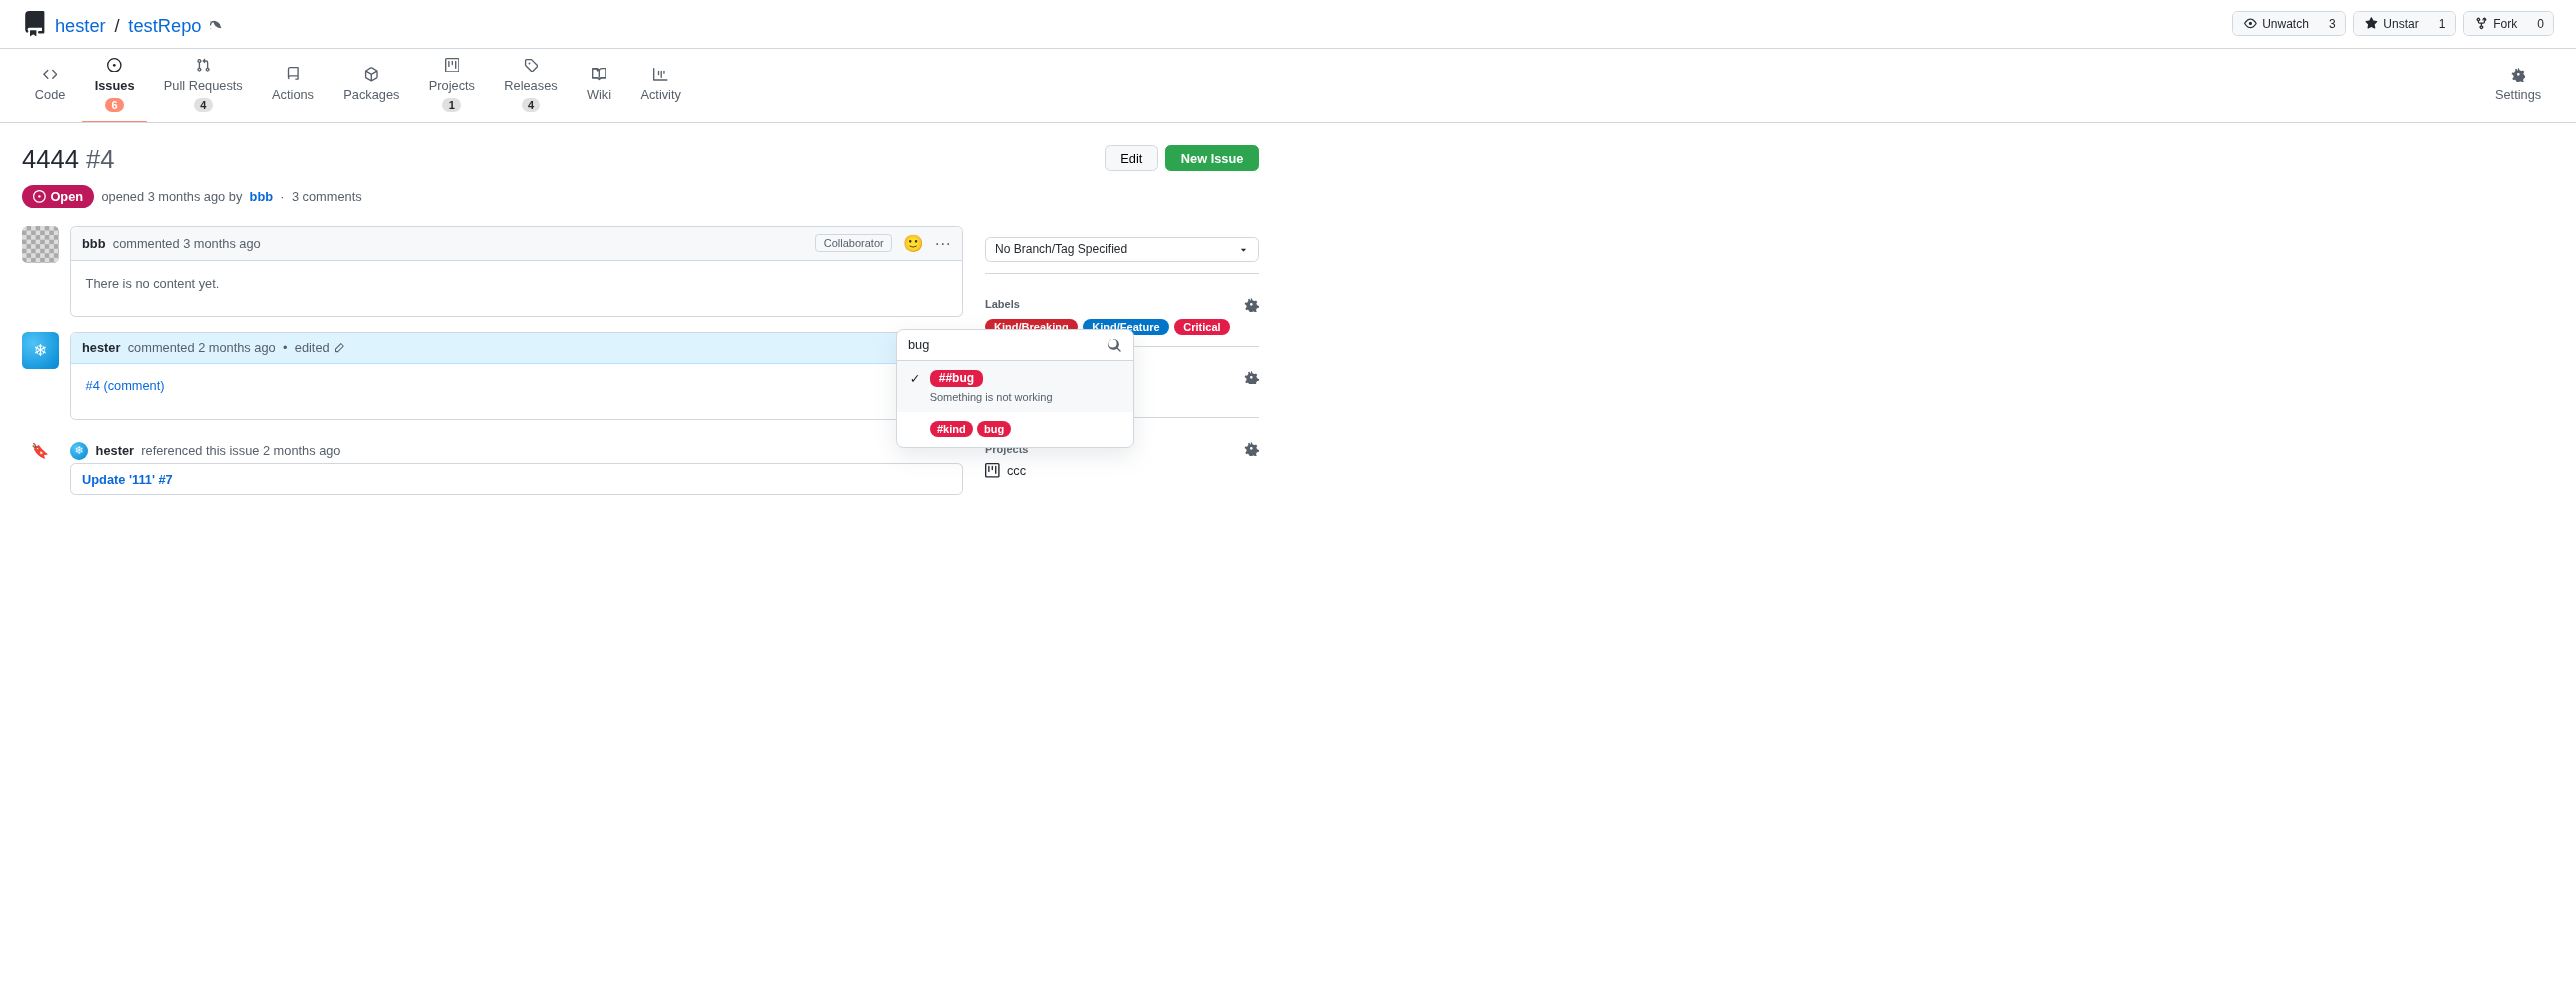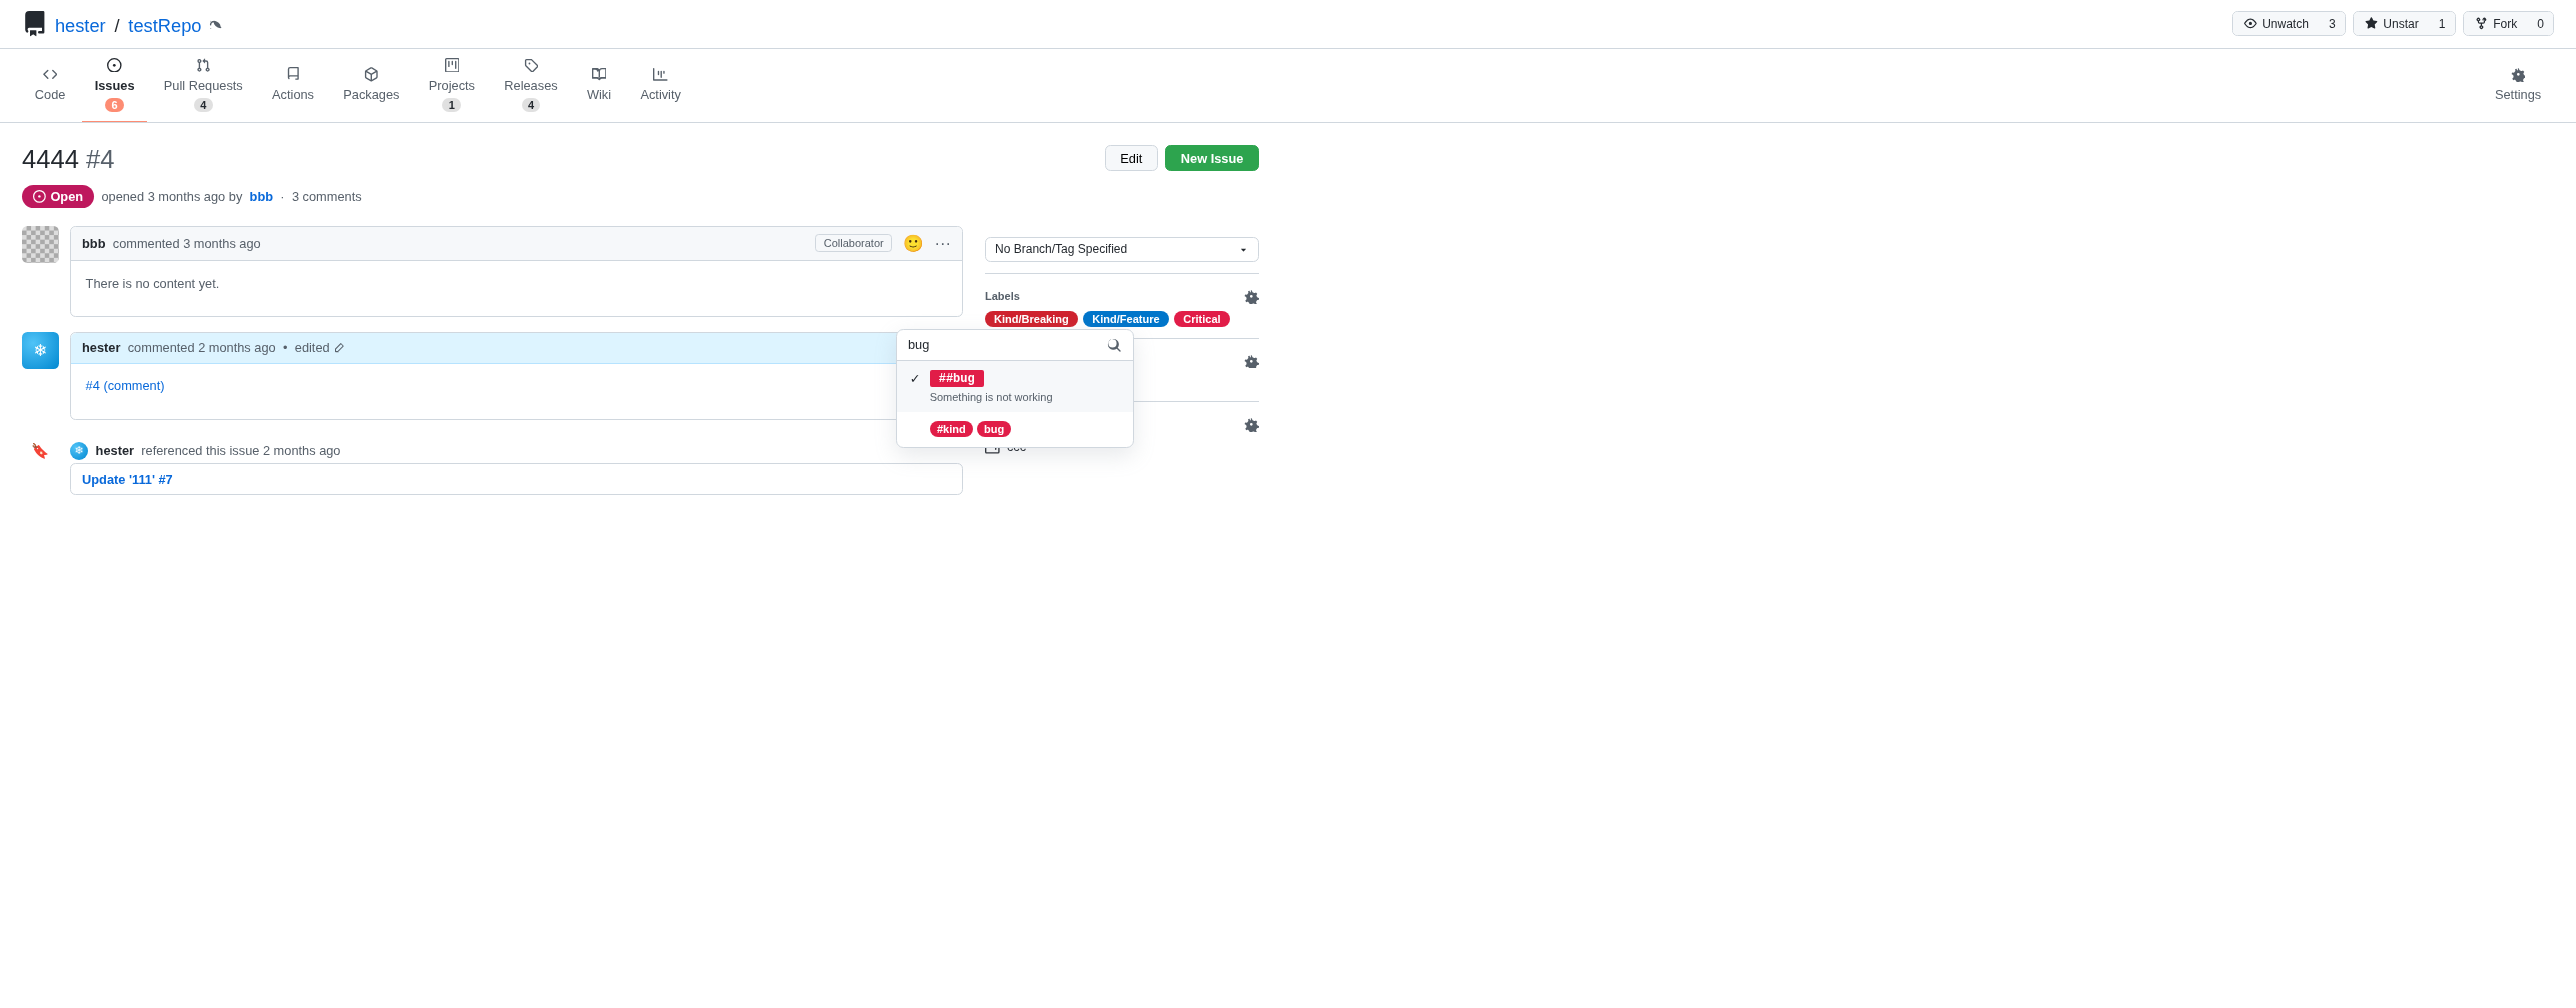--- a/index.html
+++ b/index.html
@@ -64,27 +64,27 @@
     .ref-detail a { color: #0969da; text-decoration: none; font-weight: 600; }
 
     
     .label-dropdown { position: absolute; background: #fff; border: 0.9px solid #d0d7de; border-radius: 7.3px; box-shadow: 0 7.3px 22px rgba(140,149,159,0.2); width: 238px; z-index: 100; left: 901px; top: 329px; }
     .label-search-row { display: flex; align-items: center; padding: 7.3px 11px; border-bottom: 0.9px solid #d0d7de; }
     .label-search-input { flex: 1; border: none; outline: none; font-size: 12.8px; color: #24292f; }
     .label-item { display: flex; align-items: flex-start; gap: 9.1px; padding: 9.1px 12.8px; cursor: pointer; }
     .label-item.checked { background: #f6f8fa; }
     .check-icon { color: #24292f; font-size: 12.8px; margin-top: 1.8px; }
     .label-info { flex: 1; }
-    .label-chip { display: inline-block; border-radius: 2px; padding: 1.8px 9.1px; font-size: 12px; font-weight: 600; margin-bottom: 3.7px; font-family: Liberation Mono, monospace; }
+    .label-chip { display: inline-block; border-radius: 7px; padding: 1.8px 9.1px; font-size: 12px; font-weight: 600; margin-bottom: 3.7px; }
     .label-desc { font-size: 11px; color: #57606a; }
     .label-multi-chip { display: flex; gap: 3.7px; align-items: center; }
     .label-chip-small { display: inline-block; border-radius: 18.3px; padding: 1.8px 7.3px; font-size: 11px; font-weight: 600; }
 
     
-    .sidebar-section { border-bottom: 0.9px solid #d0d7de; padding: 11px 0; margin-bottom: 4px; }
+    .sidebar-section { border-bottom: 0.9px solid #d0d7de; padding: 11px 0; margin-bottom: 12px; }
     .sidebar-section:last-child { border-bottom: none; }
     .sidebar-title { display: flex; align-items: center; justify-content: space-between; font-size: 11px; font-weight: 600; color: #57606a; margin-bottom: 7.3px; }
     .branch-selector { display: flex; align-items: center; justify-content: space-between; border: 0.9px solid #d0d7de; border-radius: 5.5px; padding: 4.6px 9.1px; font-size: 12px; cursor: pointer; }
 
     .label-tags { display: flex; flex-wrap: wrap; gap: 5.5px; }
     .label-tag { border-radius: 18.3px; padding: 1.8px 9.1px; font-size: 11px; font-weight: 600; cursor: pointer; }
 
     .assignee-none { font-size: 12px; color: #57606a; }
 
     .projects-item { display: flex; align-items: center; gap: 7.3px; font-size: 12.8px; }

